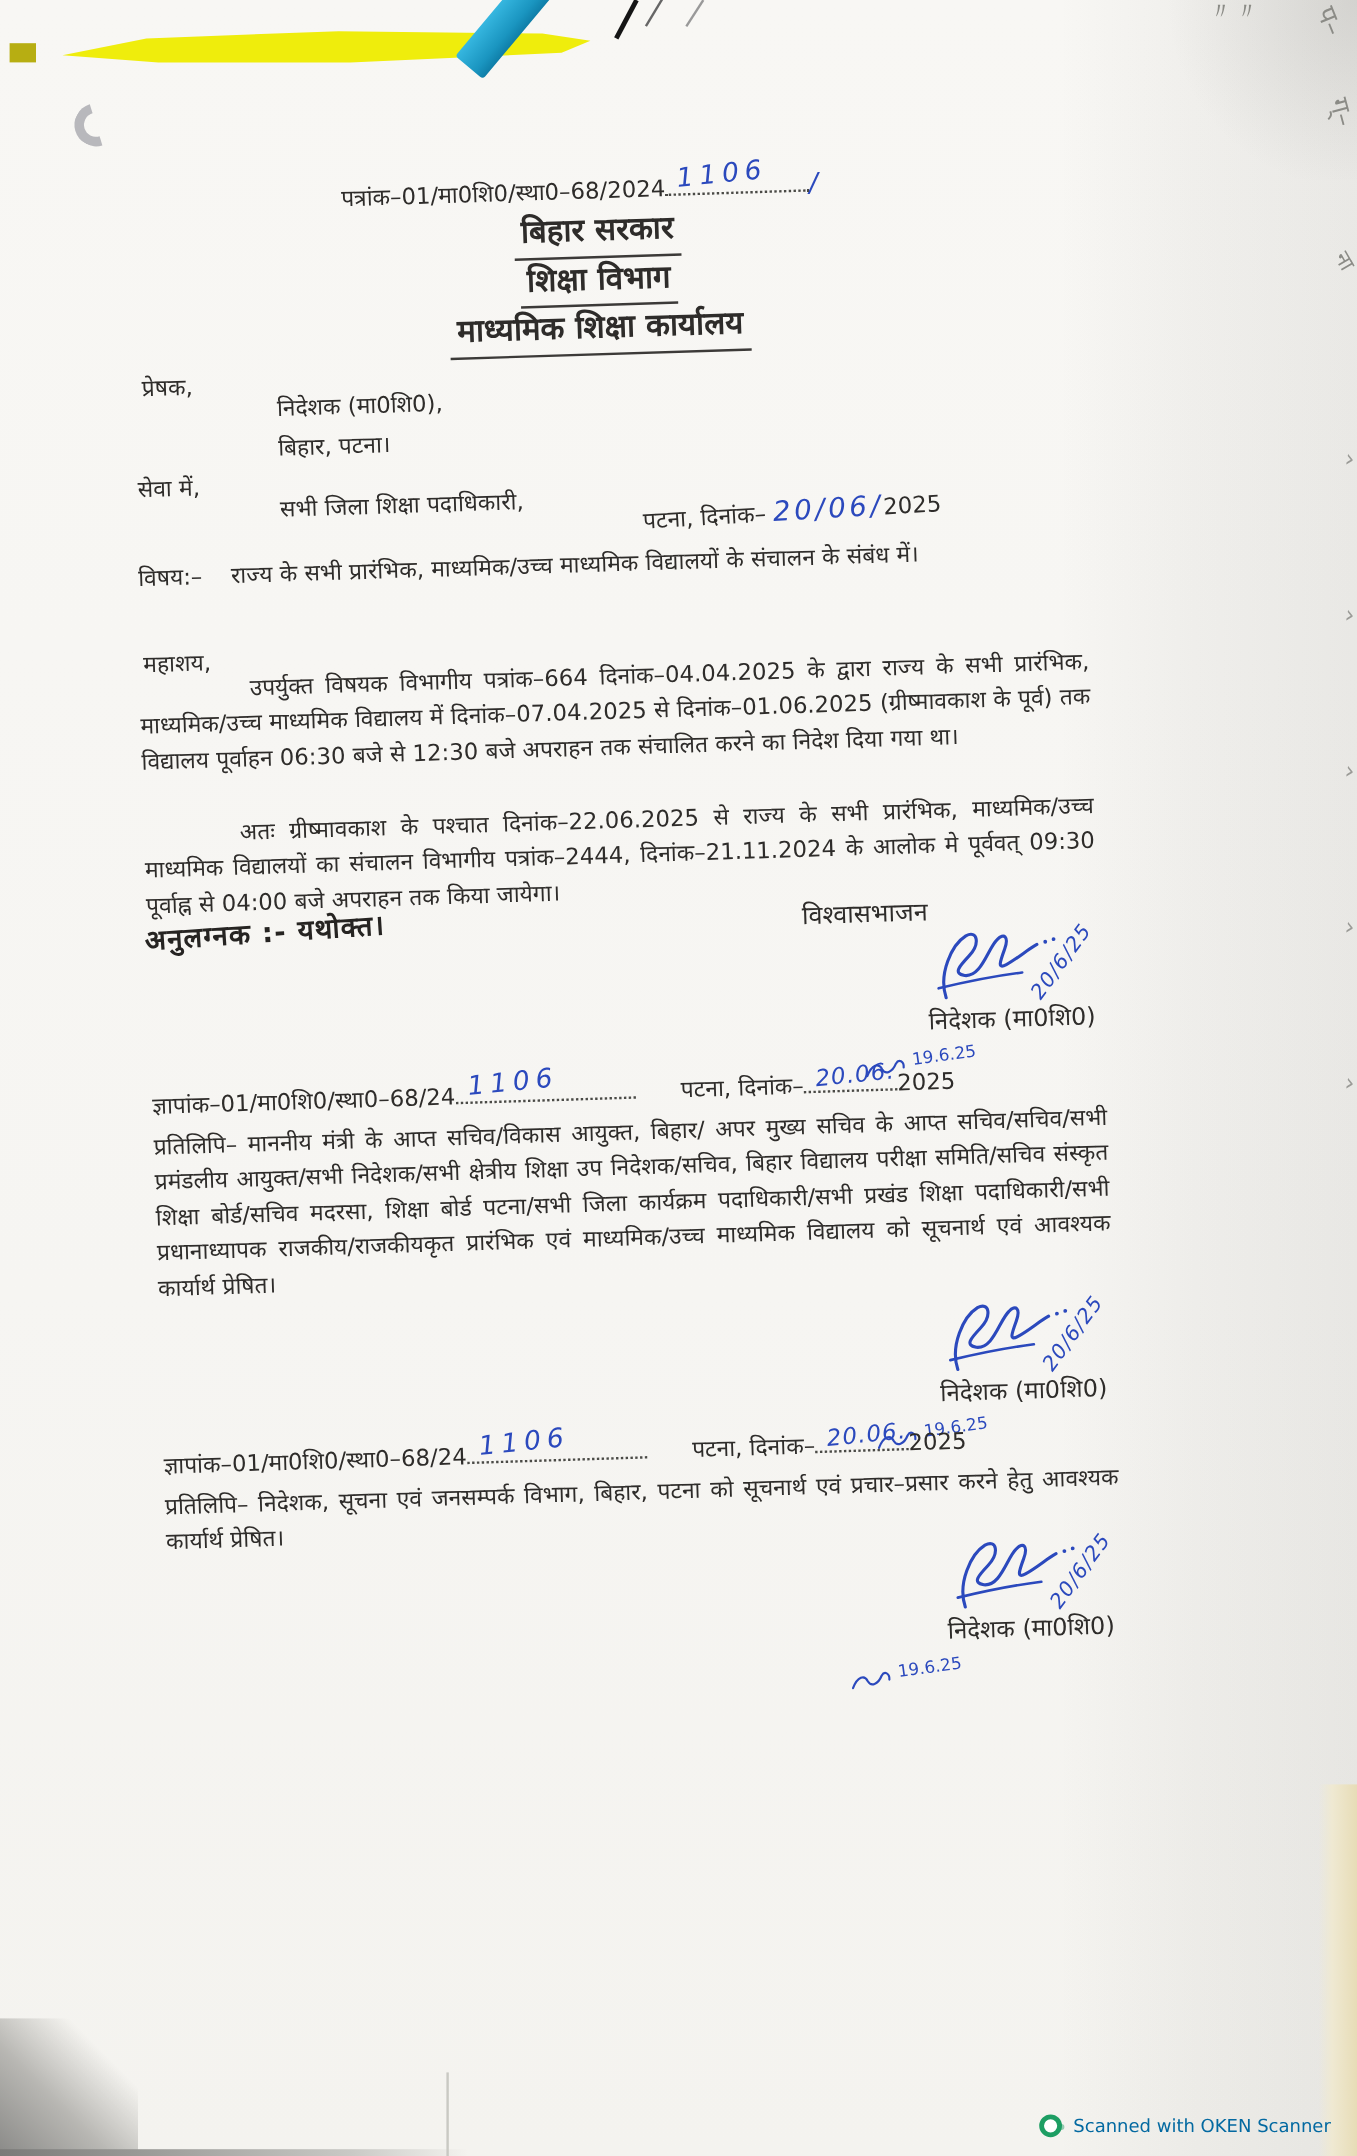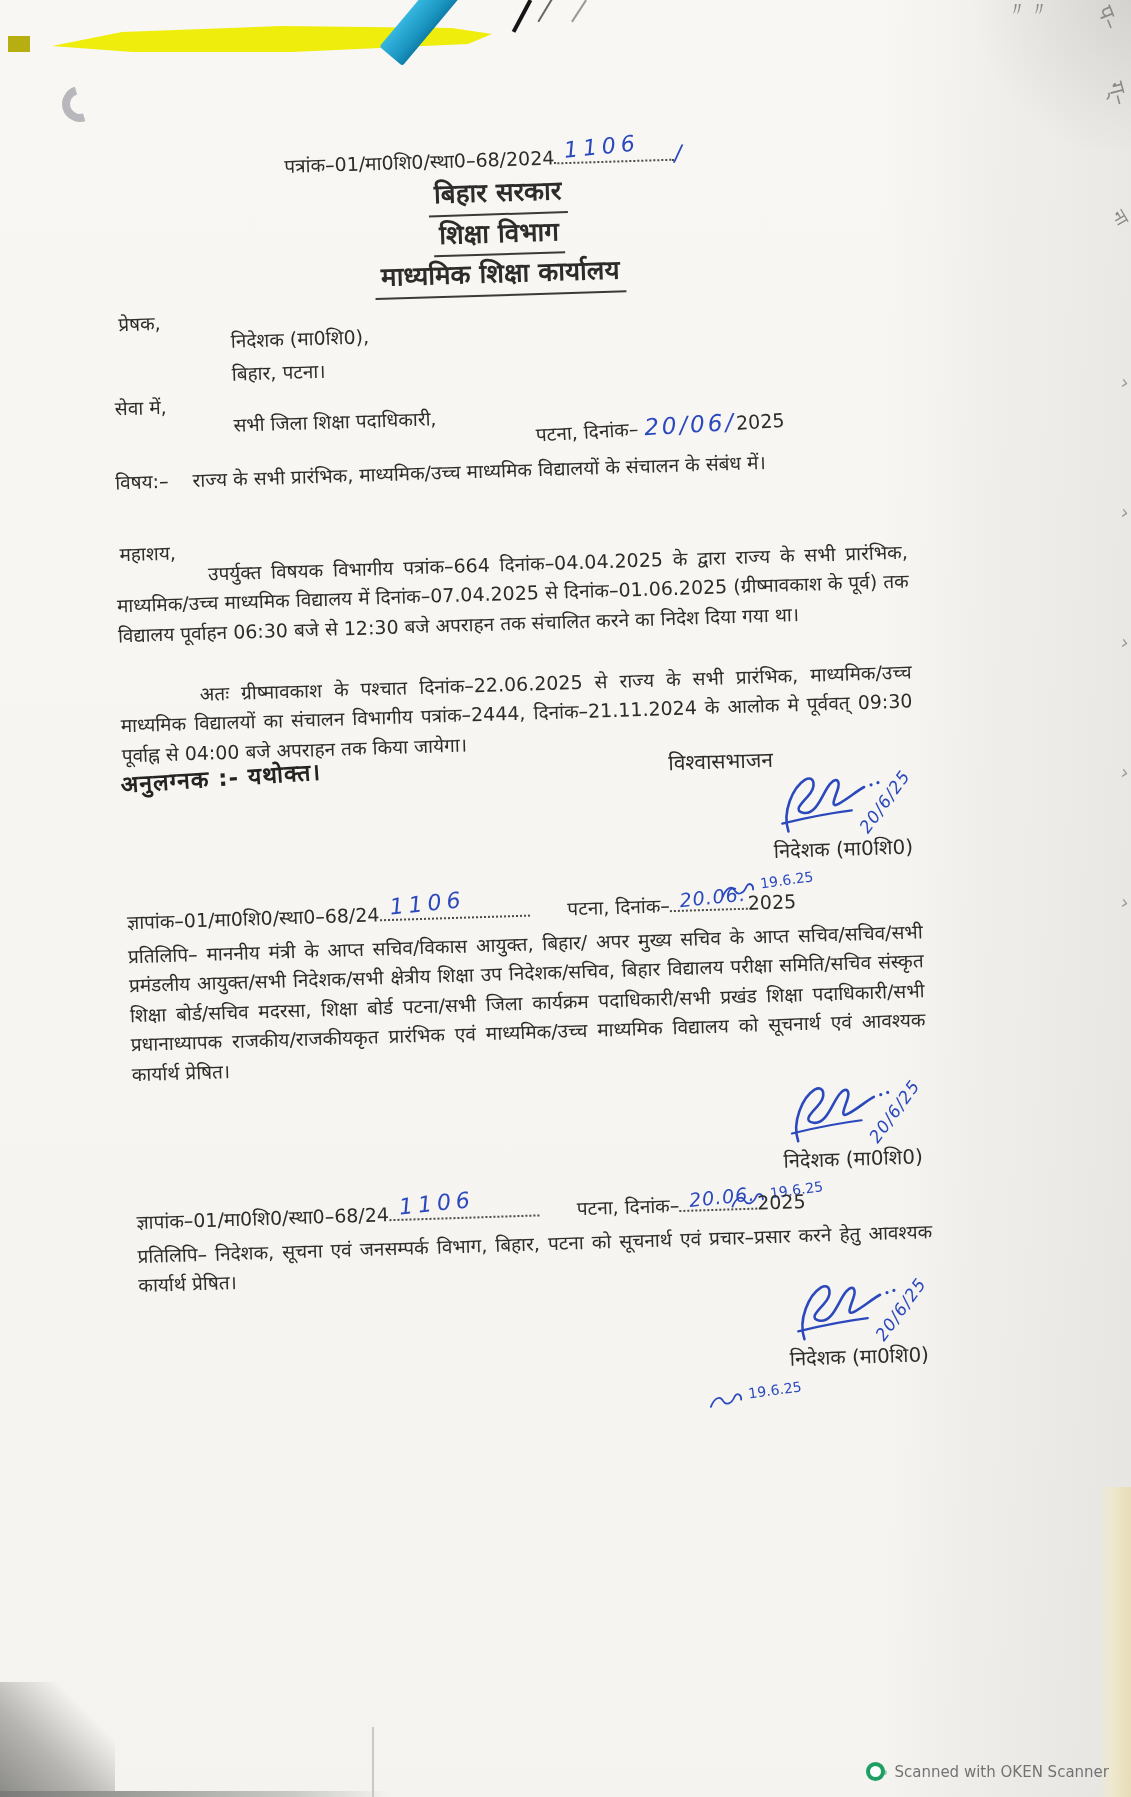--- a/index.html
+++ b/index.html
@@ -75,21 +75,21 @@
   .sig-date{position:absolute;right:-4px;top:18px;transform:rotate(-52deg);font-size:17px;letter-spacing:1px;}
   .sig-title{text-align:right;padding-right:6px;font-size:20px;white-space:nowrap;}
   .sig-annot{display:flex;align-items:flex-end;gap:4px;margin:0 0 0 88px;font-size:14px;color:var(--blue);transform:rotate(-6deg);}
 
   
   .scan-credit{position:absolute;right:22px;bottom:16px;display:flex;align-items:center;gap:9px;}
   .oken-ring{width:19px;height:19px;border-radius:50%;
     border:4px solid #1d9e63;position:relative;background:#fff;}
   .oken-ring::after{content:"";position:absolute;right:-6px;top:4px;width:5px;height:5px;
     background:rgba(29,158,99,.45);border-radius:50%;}
-  .scan-credit .txt{font-size:15px;color:#737373;}
+  .scan-credit .txt{font-size:15px;color:#0369a1;}
 </style>
 </head>
 <body>
 
 <div class="art corner-tr"></div>
 <div class="art sq-olive"></div>
 <svg class="art streak-yellow" viewBox="0 0 448 36">
   <polygon points="0,22 70,8 230,2 400,4 440,10 416,20 240,28 80,28" fill="#efed0c"></polygon>
 </svg>
 <div class="art ribbon-cyan"></div>

